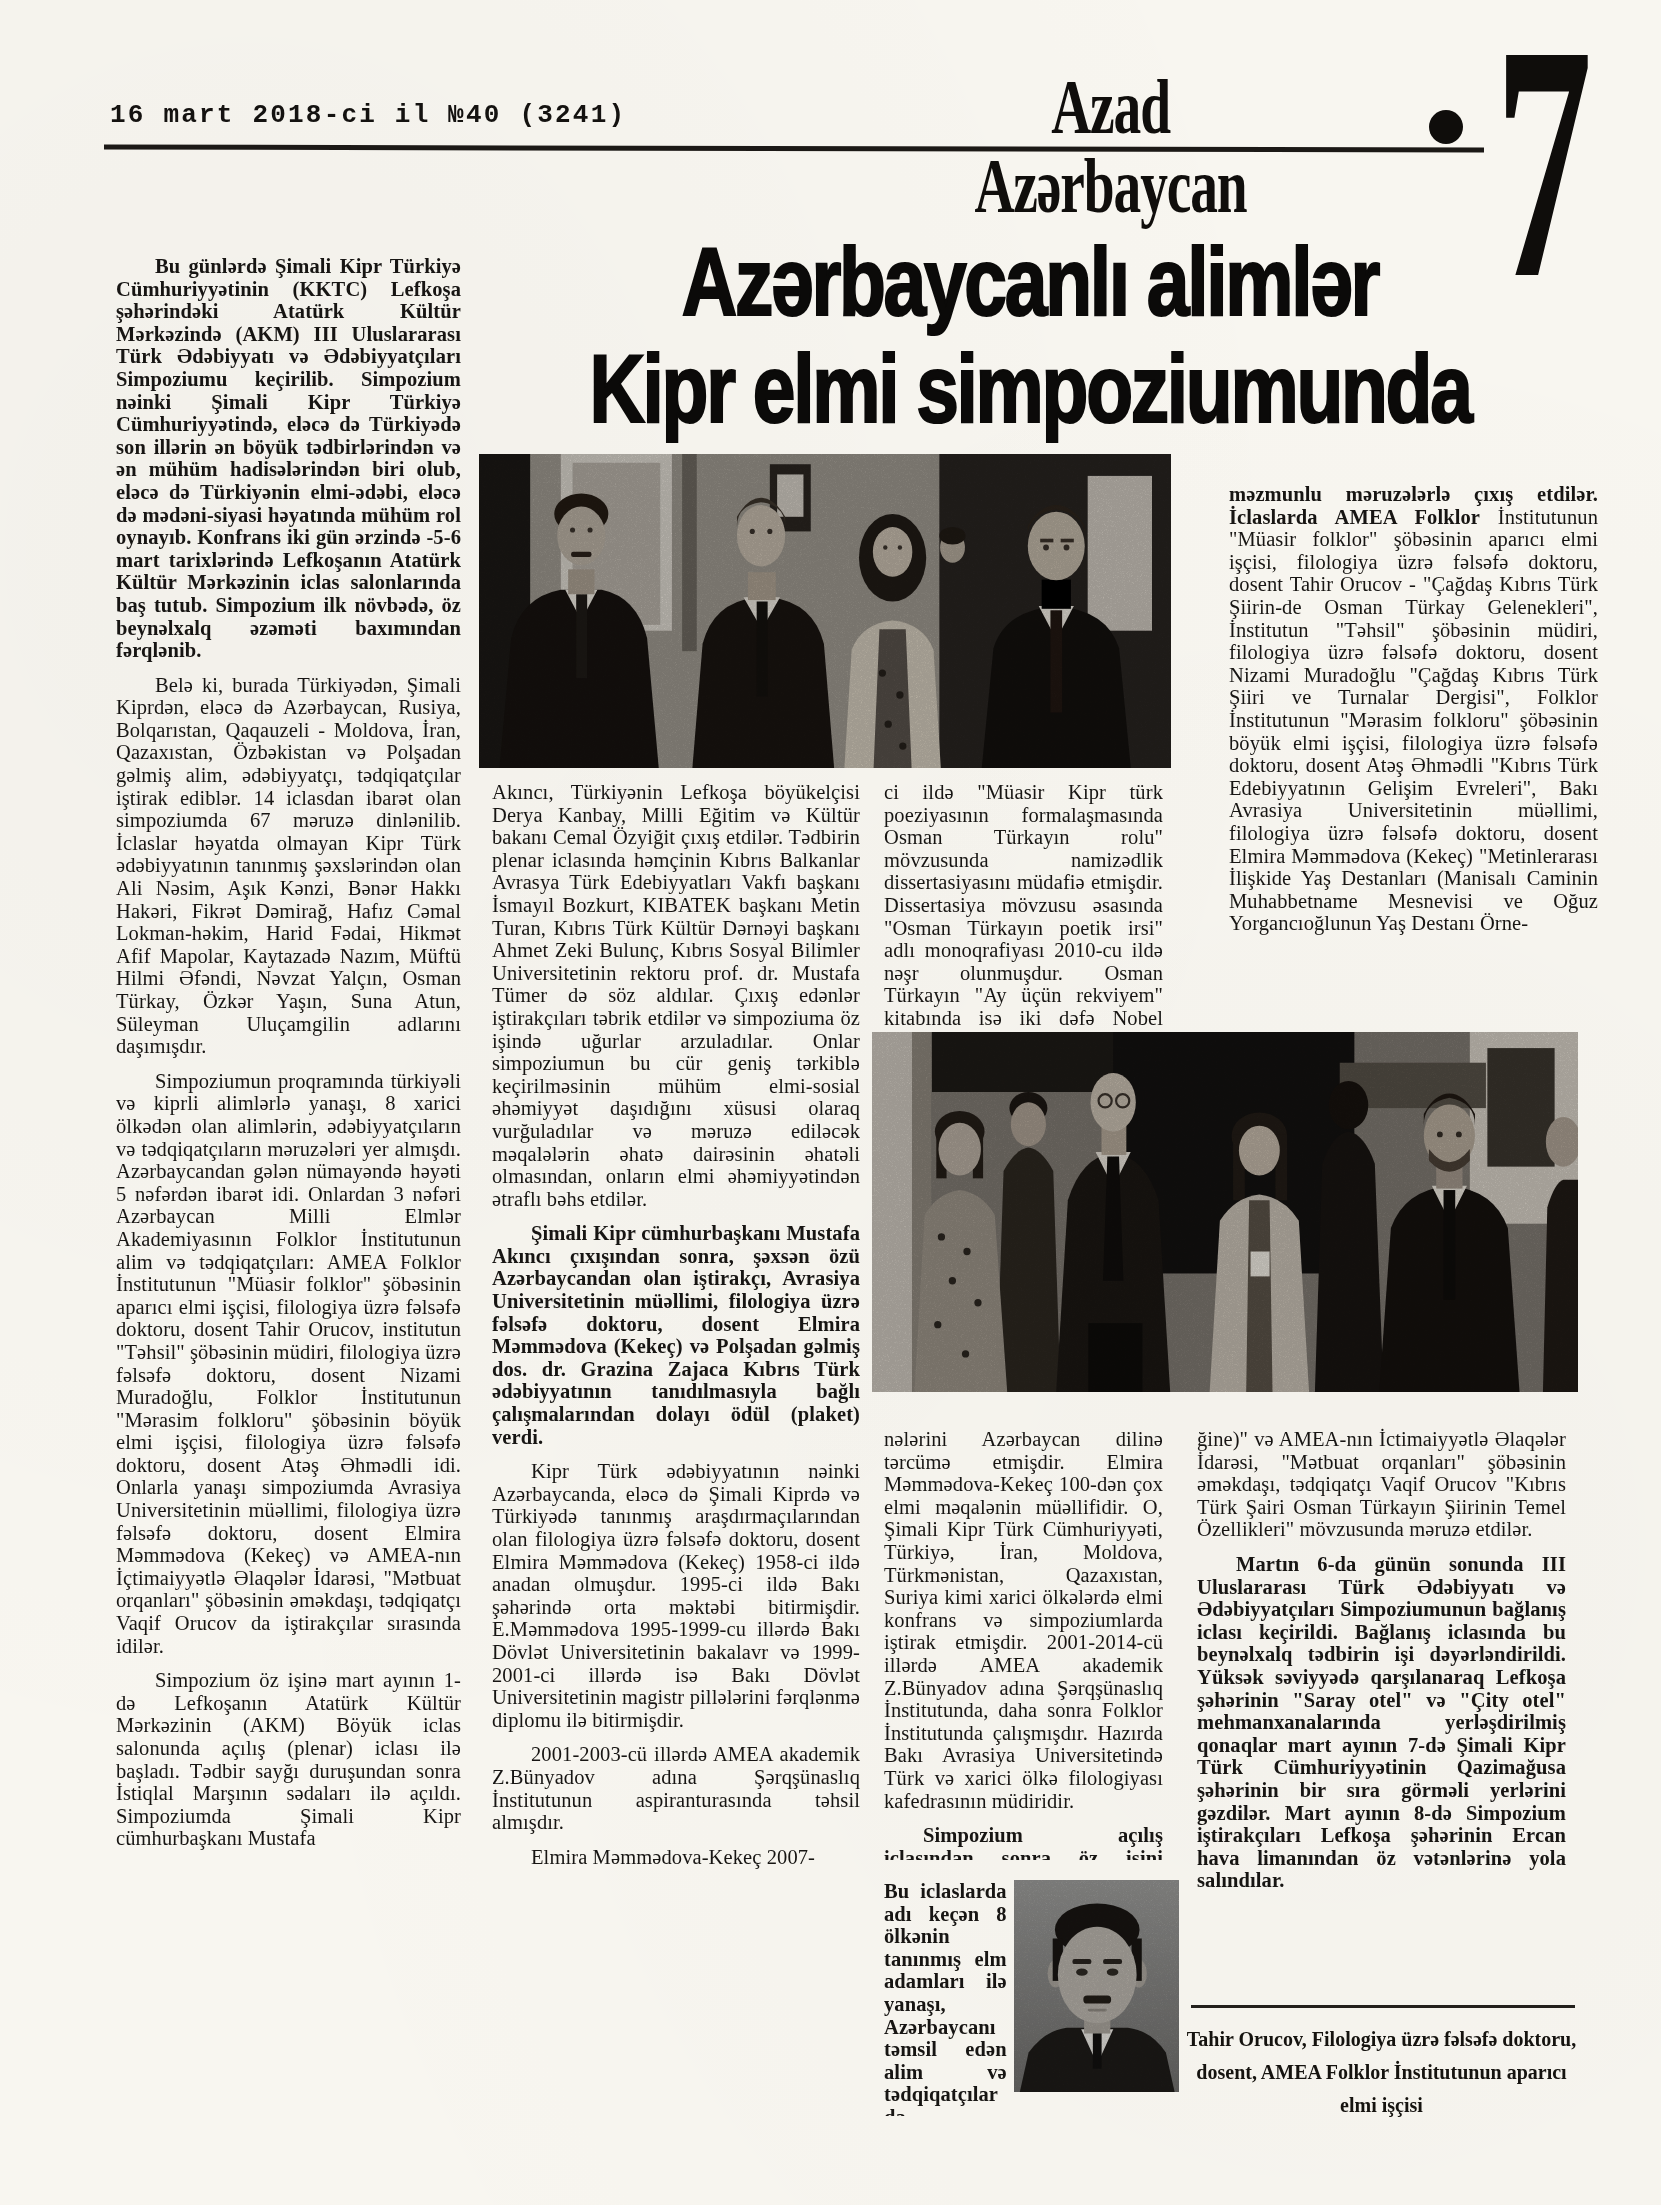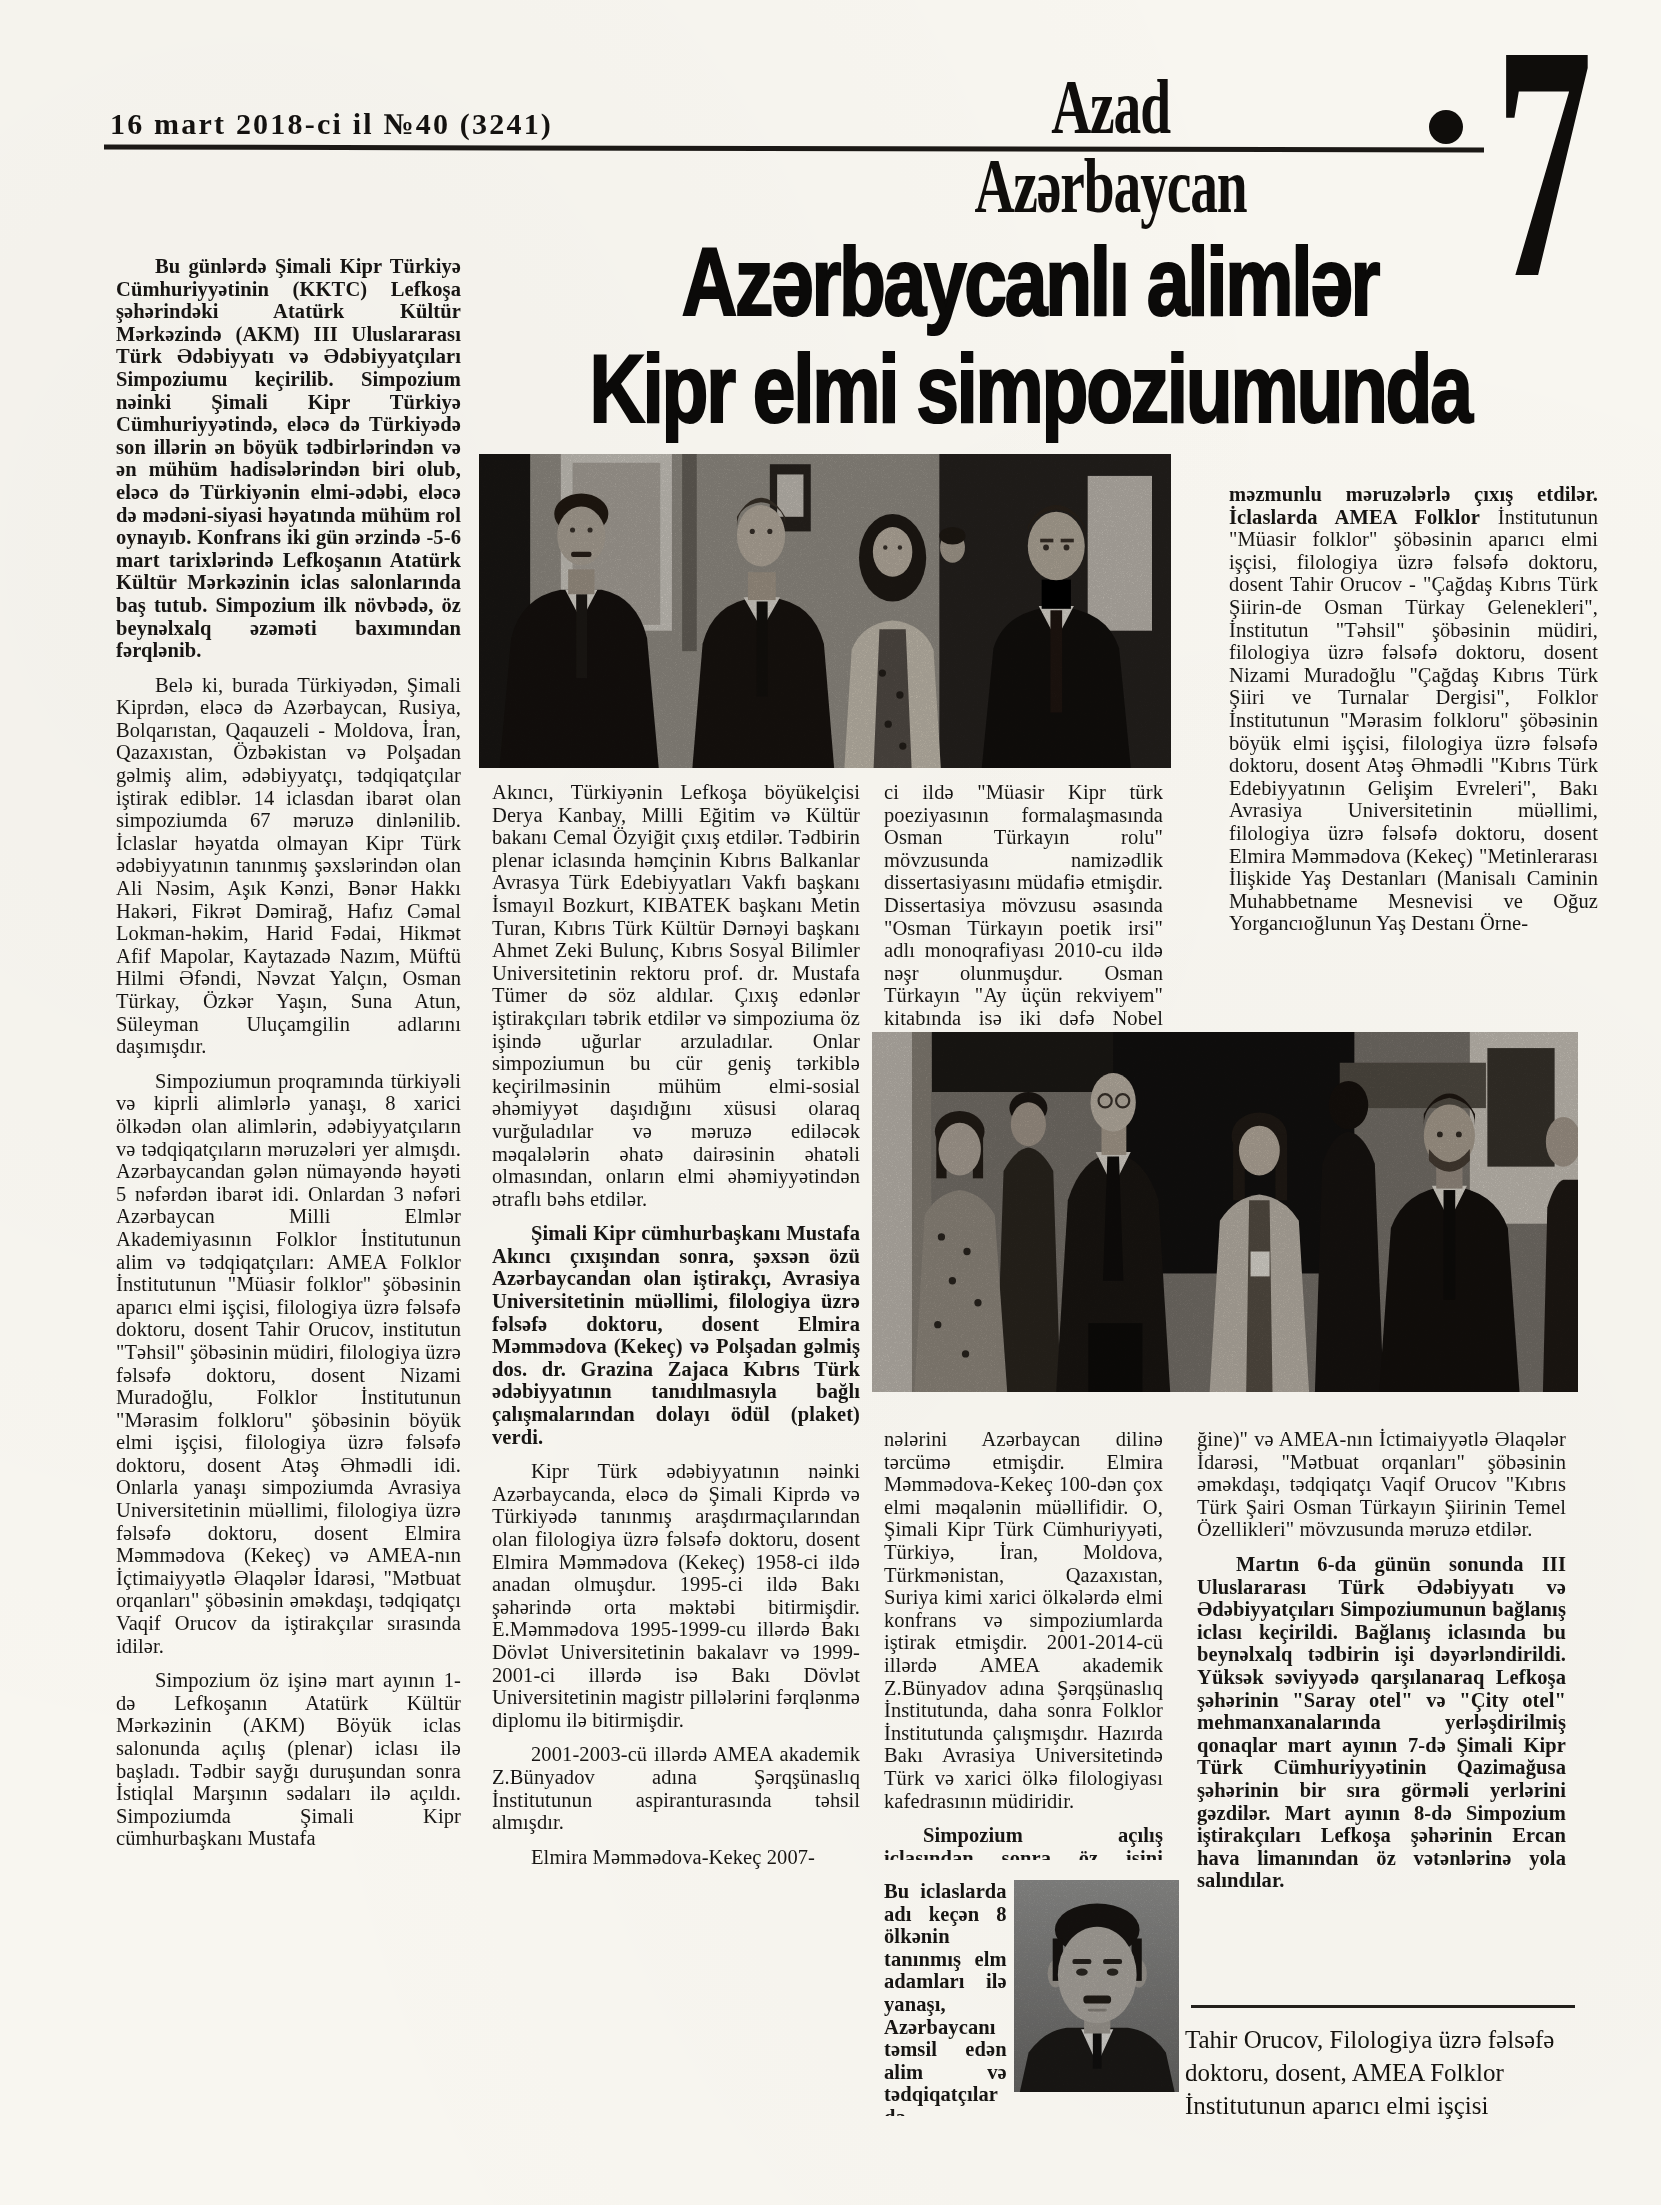--- a/index.html
+++ b/index.html
@@ -8,23 +8,23 @@
     background:
       radial-gradient(ellipse at 15% 25%, rgba(0,0,0,0.025), transparent 55%),
       radial-gradient(ellipse at 80% 70%, rgba(0,0,0,0.02), transparent 60%),
       #f8f6f0;
     overflow:hidden;
     font-family:"Liberation Serif", serif;
     color:#171513;
   }
   
   .dateline {
-    position:absolute; left:110px; top:107px;
-    font-family:Liberation Serif, serif;
-    font-weight:bold; font-size:30px; letter-spacing:2.2px; color:#141210;
+    position:absolute; left:110px; top:100px;
+    font-family:Liberation Mono, monospace;
+    font-weight:bold; font-size:26px; letter-spacing:2.2px; color:#141210;
     white-space:nowrap;
   }
   .masthead {
     position:absolute; left:855px; top:67px; width:511px;
     text-align:center; font-weight:bold; font-size:73px; line-height:1;
     letter-spacing:-1.5px; color:#100e0c;
     transform:scaleX(0.76) scaleY(1.08); transform-origin:center top;
   }
   .header-rule {
     position:absolute; left:104px; top:146px; width:1380px; height:5.1px;
@@ -72,21 +72,21 @@
   .portrait {
     float:right; width:165px; height:212px; margin:11.7px 0 5.8px 7.3px;
   }
   
   .sig-rule {
     position:absolute; left:1191px; top:2005px; width:384px; height:2.9px;
     background:#23201c;
   }
   .signature {
     position:absolute; left:1185px; top:2023px; width:393px;
-    font-weight:normal; font-size:25px; line-height:33px;
+    text-align:center; font-weight:bold; font-size:20px; line-height:33px;
     color:#15130f;
   }
 </style>
 </head>
 <body>
 
 <div class="page">
 
   <div class="dateline">16 mart 2018-ci il №40 (3241)</div>
   <div class="masthead">Azad Azərbaycan</div>

